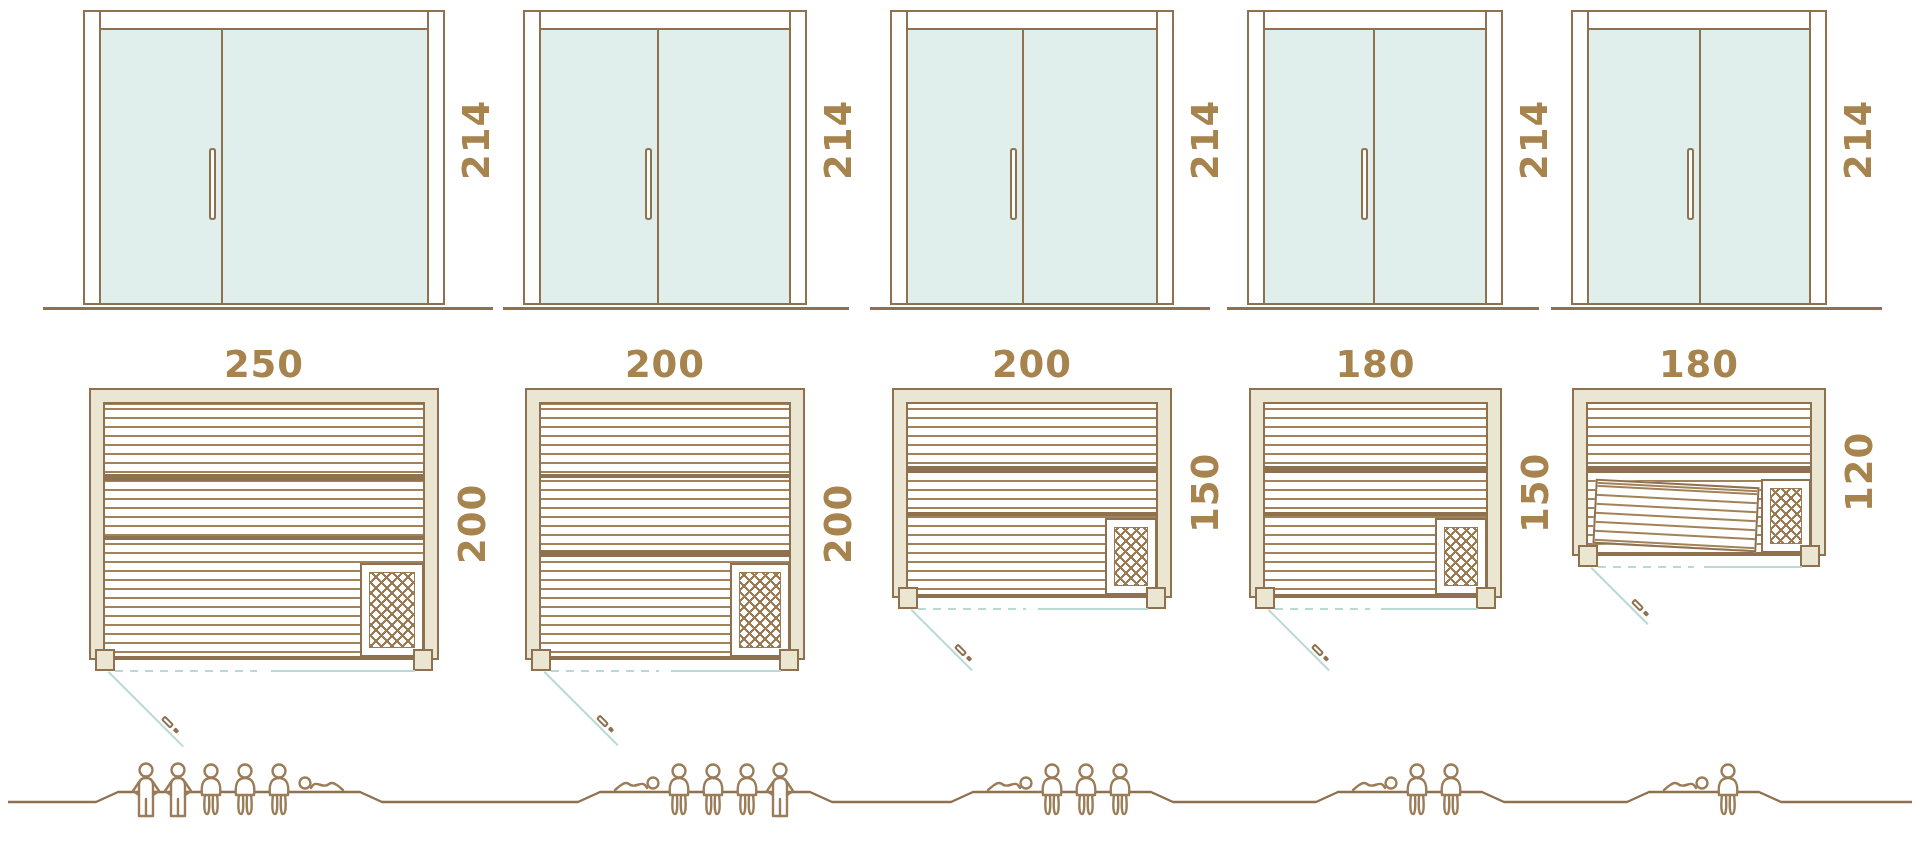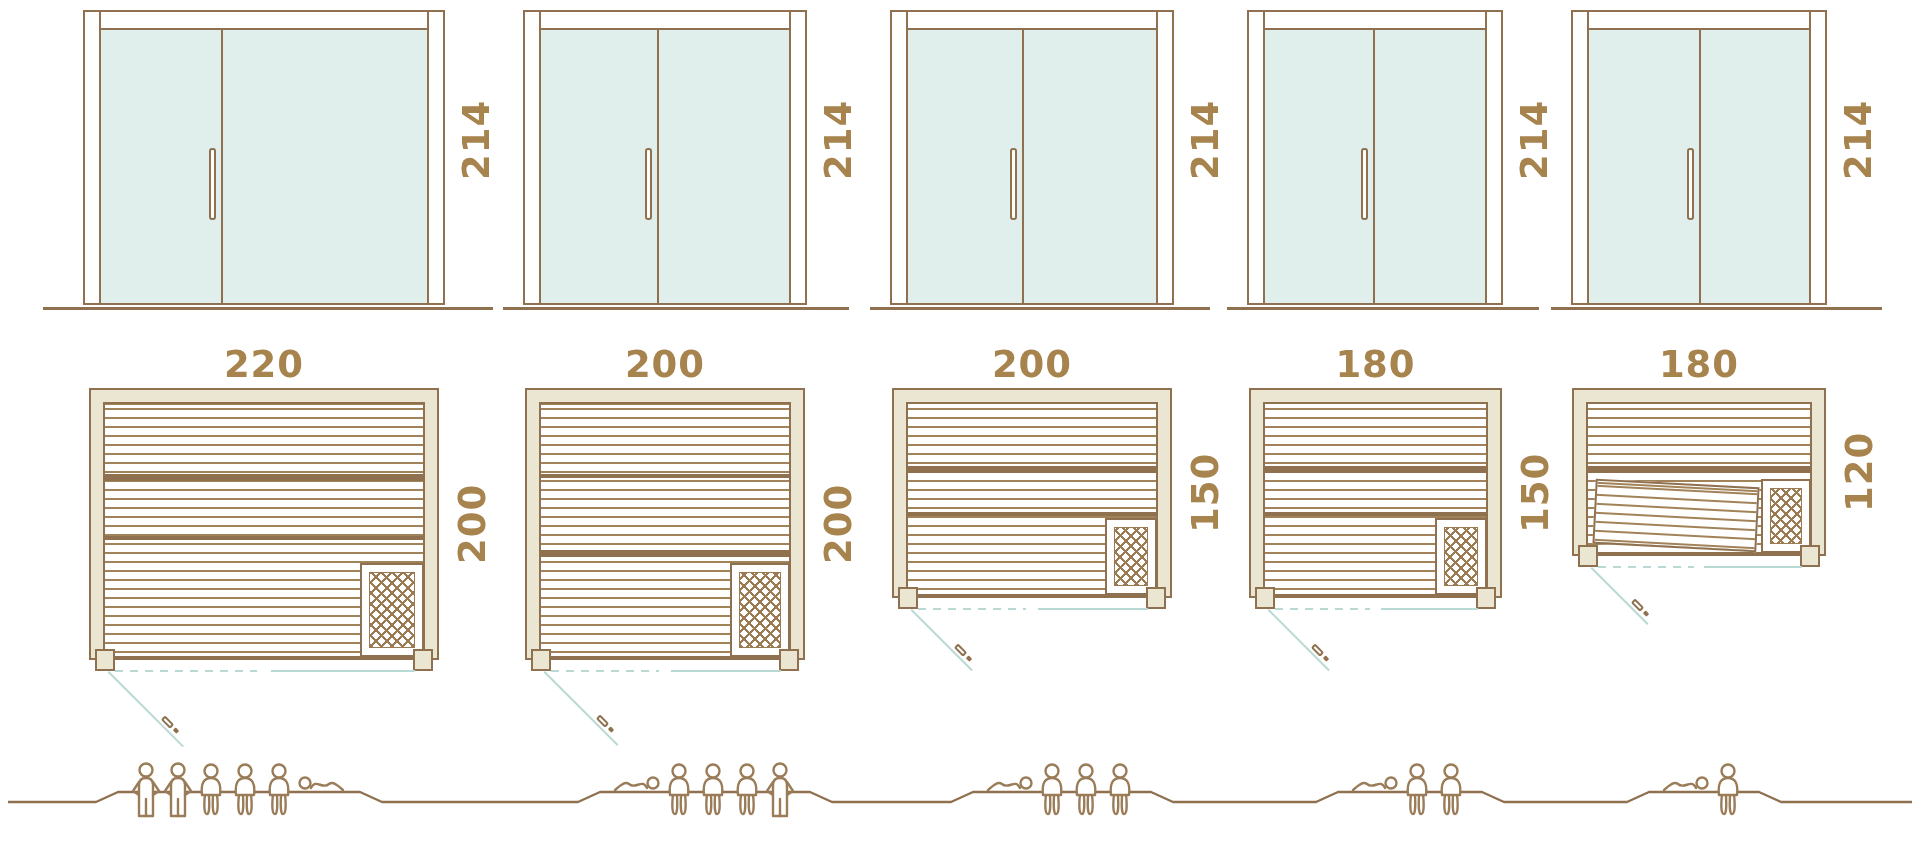--- a/index.html
+++ b/index.html
@@ -169,21 +169,21 @@
 <div class="door" style="left: 83px; top: 10px; width: 362px; height: 295px;">
       <div class="header-bar"></div>
       <div class="glass"></div>
       <div class="divider" style="left: 138px;"></div>
       <div class="handle" style="left: 126px; top: 138px;"></div>
       <div class="post post-l" style="left: 0px;"></div>
       <div class="post post-r" style="right: 0px;"></div>
     </div>
     <div class="ground-line" style="left: 43px; top: 307px; width: 450px;"></div>
     <div class="dim vert" style="left: 455px; top: 80px; width: 42px; height: 120px;">214</div>
-    <div class="dim" style="left: 89px; top: 344px; width: 350px; height: 40px;">220</div>
+    <div class="dim" style="left: 89px; top: 344px; width: 350px; height: 40px;">250</div>
     <div class="plan-outer" style="left: 89px; top: 388px; width: 350px; height: 272px;">
       <div class="plan-inner">
         <div class="band" style="top: 70px; height: 7px;"></div>
         <div class="band" style="top: 132px; height: 4px;"></div>
         <div class="heater" style="bottom: -1px; width: 64px; height: 94px;">
           <div class="heater-core"></div>
         </div>
       </div>
       <div class="foot" style="left: 4px;"></div>
       <div class="foot" style="right: 4px;"></div>

